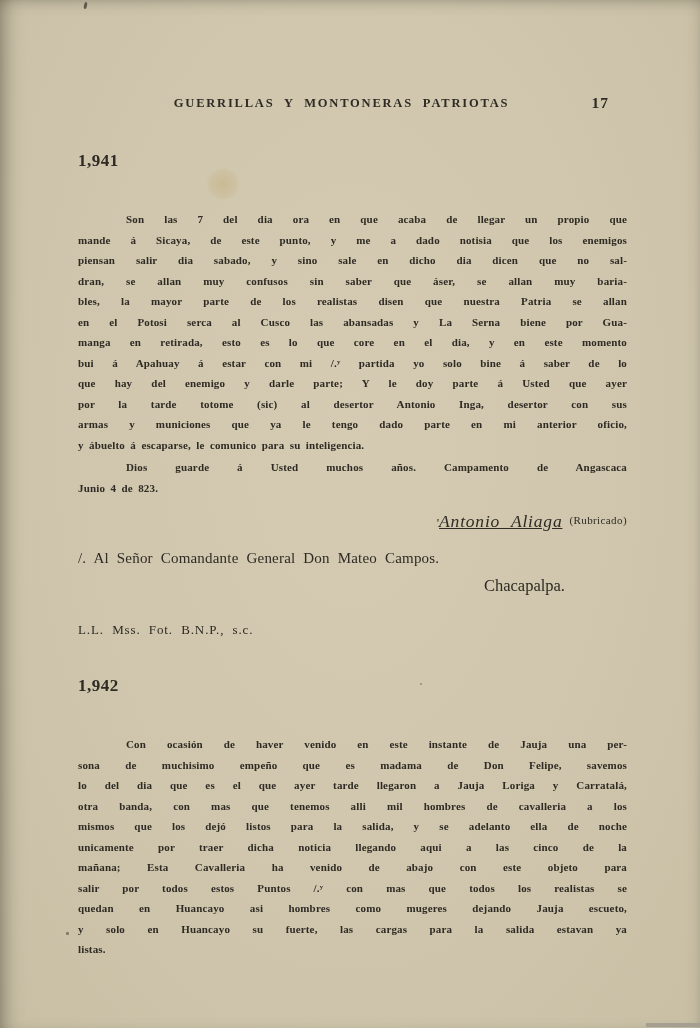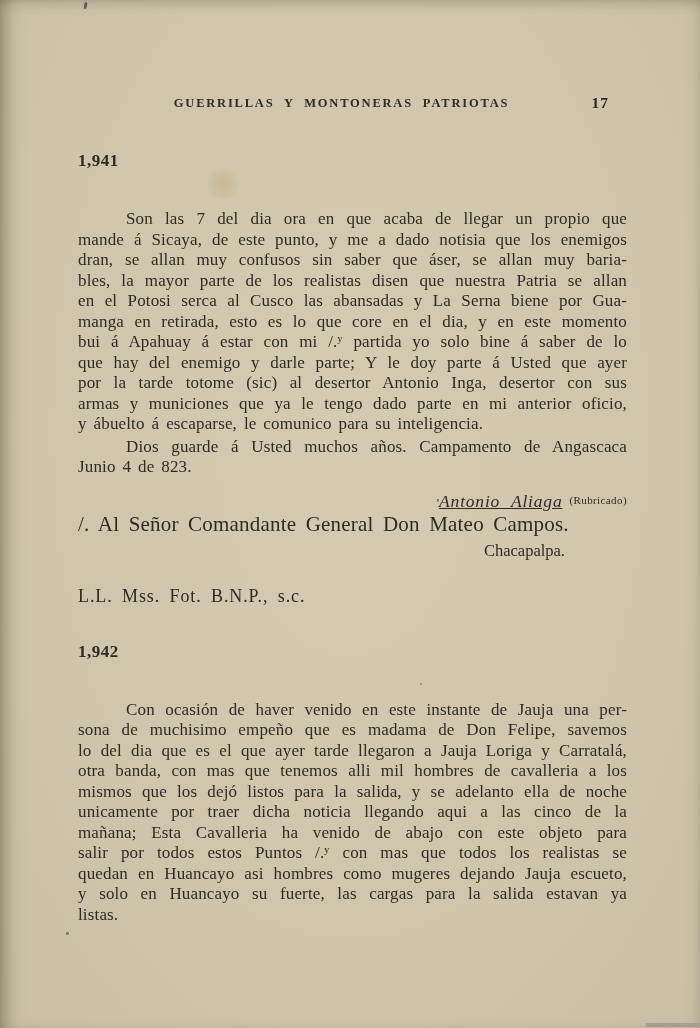--- a/index.html
+++ b/index.html
@@ -55,24 +55,25 @@
     margin: 0;
     font-size: 17px;
     font-weight: bold;
     letter-spacing: 0.5px;
   }
   .doc-number.first-heading { margin-top: 38px; }
   .doc-number.second-heading { margin-top: 36px; }
 
   
   .para {
-    font-size: 17px;
+    font-size: 11px;
     line-height: 20.5px;
     letter-spacing: 0.15px;
     word-spacing: 2.5px;
+    font-weight: bold;
   }
   .para .textline {
     text-align: justify;
     text-align-last: justify;
     white-space: nowrap;
   }
   .para .textline.first { text-indent: 48px; }
   .para .textline.last { text-align-last: left; white-space: normal; }
   .para-body { margin-top: 38px; }
   .para-closing { margin-top: 2px; }
@@ -96,35 +97,36 @@
     display: inline-block;
     font-size: 11px;
     letter-spacing: 0.4px;
     position: relative;
     top: -3px;
     margin-left: 7px;
   }
 
   
   .addressee {
-    font-size: 21px;
+    margin-top: 14px;
+    font-size: 15px;
     letter-spacing: 0.2px;
     word-spacing: 4px;
     line-height: 20.5px;
   }
   .place {
     margin-top: 7px;
     text-align: right;
     padding-right: 62px;
     font-size: 16.5px;
     line-height: 20.5px;
   }
   .source {
     margin-top: 24px;
-    font-size: 18px;
+    font-size: 13px;
     letter-spacing: 0.9px;
     word-spacing: 4px;
     line-height: 20px;
   }
 
   
   .stain {
     position: absolute;
     left: 206px; top: 168px;
     width: 34px; height: 32px;
@@ -150,20 +152,21 @@
   <div class="running-head">
     <span class="head-title">GUERRILLAS Y MONTONERAS PATRIOTAS</span>
     <span class="head-page-number">17</span>
   </div>
 
   <h2 class="doc-number first-heading">1,941</h2>
 
   <div class="para para-body">
       <div class="textline first">Son las 7 del dia ora en que acaba de llegar un propio que</div>
       <div class="textline">mande á Sicaya, de este punto, y me a dado notisia que los enemigos</div>
+      <div class="textline">piensan salir dia sabado, y sino sale en dicho dia dicen que no sal-</div>
       <div class="textline">dran, se allan muy confusos sin saber que áser, se allan muy baria-</div>
       <div class="textline">bles, la mayor parte de los realistas disen que nuestra Patria se allan</div>
       <div class="textline">en el Potosi serca al Cusco las abansadas y La Serna biene por Gua-</div>
       <div class="textline">manga en retirada, esto es lo que core en el dia, y en este momento</div>
       <div class="textline">bui á Apahuay á estar con mi /.ʸ partida yo solo bine á saber de lo</div>
       <div class="textline">que hay del enemigo y darle parte; Y le doy parte á Usted que ayer</div>
       <div class="textline">por la tarde totome (sic) al desertor Antonio Inga, desertor con sus</div>
       <div class="textline">armas y municiones que ya le tengo dado parte en mi anterior oficio,</div>
       <div class="textline last">y ábuelto á escaparse, le comunico para su inteligencia.</div>
     </div>

